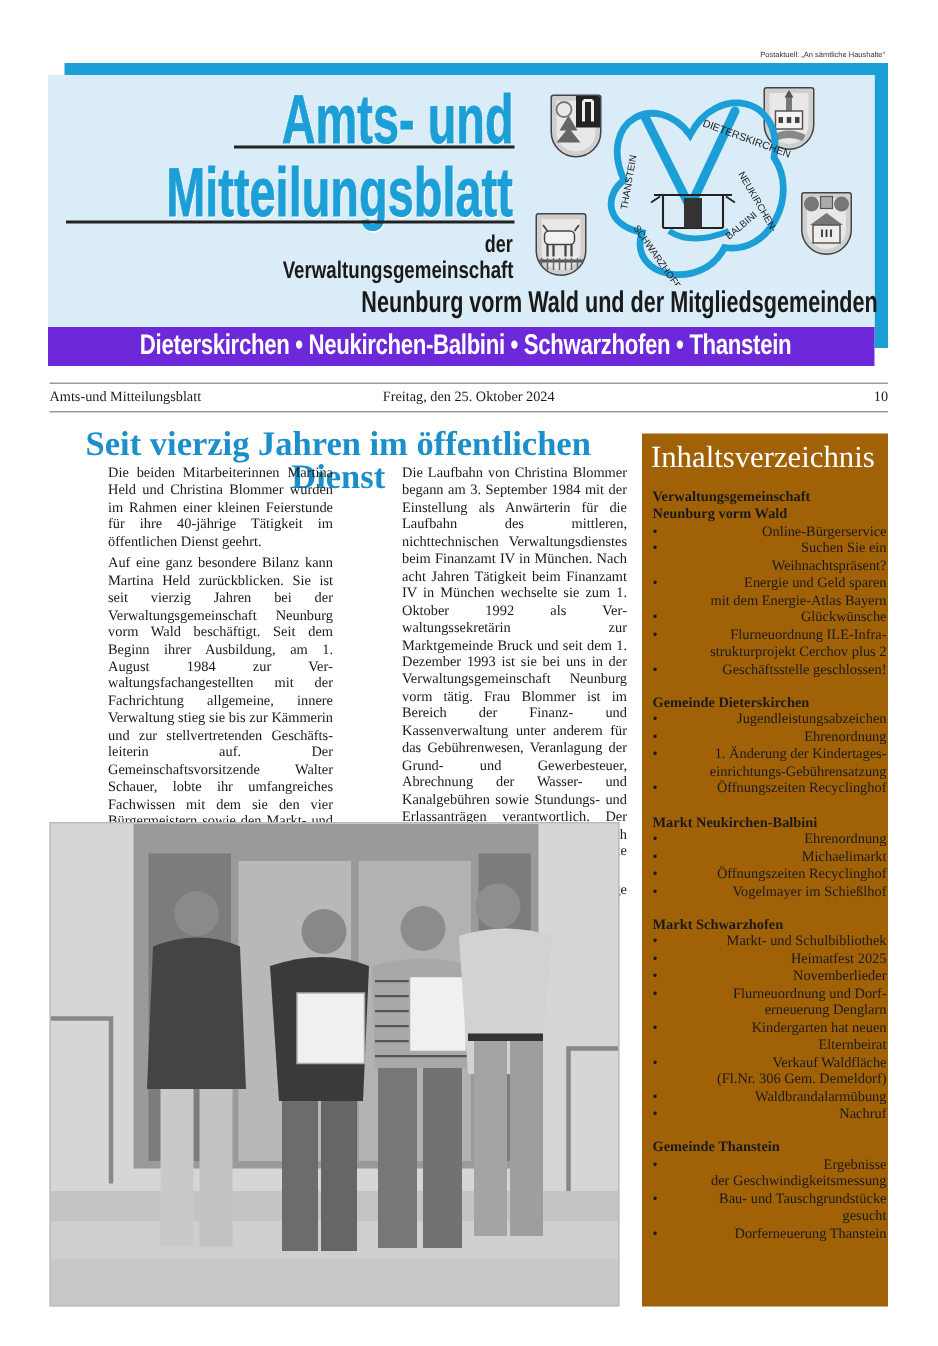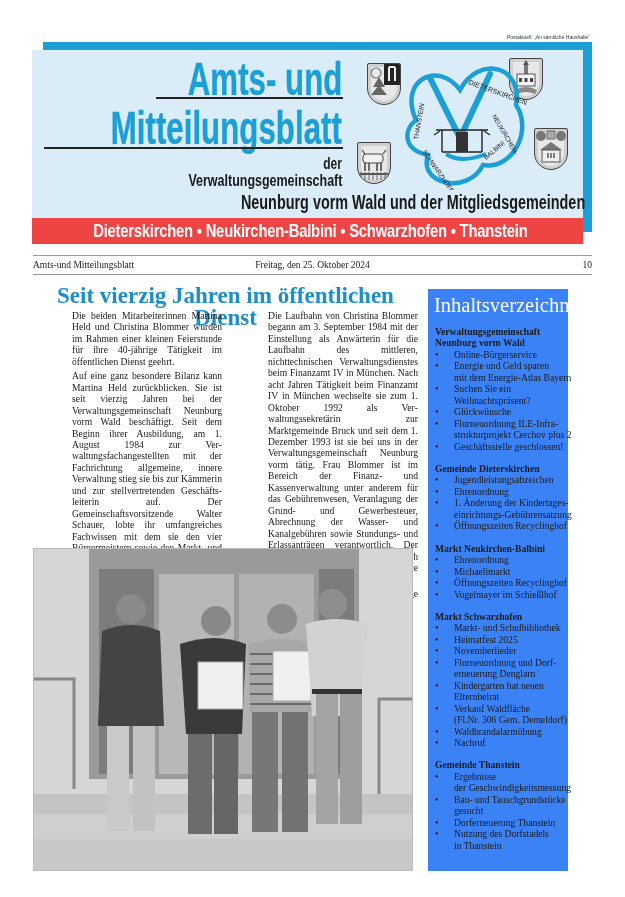--- a/index.html
+++ b/index.html
@@ -4,21 +4,21 @@
 <style>
   * { box-sizing: border-box; margin: 0; padding: 0; }
   html, body { width: 625px; height: 897px; background: #ffffff; overflow: hidden; }
   body { position: relative; font-family: "Liberation Serif", serif; color: #1a1a1a; }
 
   
   .postal { position: absolute; top: 34px; right: 35px; font-family: "Liberation Sans", sans-serif; font-size: 5px; color: #333; }
   .mast-topbar { position: absolute; left: 43px; top: 42px; width: 549px; height: 8px; background: #1b9fd6; }
   .mast-rightbar { position: absolute; left: 583px; top: 42px; width: 9px; height: 190px; background: #1b9fd6; }
   .mast-panel { position: absolute; left: 32px; top: 50px; width: 551px; height: 168px; background: #d9ecf7; }
-  .mast-bottombar { position: absolute; left: 32px; top: 218px; width: 551px; height: 26px; background: #ef4444;
+  .mast-bottombar { position: absolute; left: 32px; top: 218px; width: 551px; height: 26px; background: #6d28d9;
     color: #ffffff; font-family: "Liberation Sans", sans-serif; font-weight: bold; font-size: 19px; line-height: 26px;
     text-align: center; letter-spacing: -0.3px; transform-origin: center; }
   .mast-bottombar span { display: inline-block; transform: scaleX(0.78); white-space: nowrap; }
 
   .mast-title { position: absolute; right: 283px; font-family: "Liberation Sans", sans-serif; font-weight: bold;
     color: #1b9fd6; white-space: nowrap; transform-origin: right center; -webkit-text-stroke: 0.5px #1b9fd6;
     text-shadow: 1px 1px 0 #ffffff; }
   .title-1 { top: 52px; font-size: 46px; transform: scaleX(0.68); }
   .title-2 { top: 101px; font-size: 46px; transform: scaleX(0.68); }
   .title-rule { position: absolute; height: 2px; background: #222; }
@@ -52,29 +52,29 @@
   .headline { position: absolute; left: 33px; top: 285px; width: 385px; text-align: center; color: #1b8fc9;
     font-weight: bold; font-size: 23px; line-height: 22px; font-family: Liberation Serif, serif; }
   .col { position: absolute; top: 310px; width: 188px; font-size: 9.6px; line-height: 11.45px; text-align: justify; hyphens: manual; }
   .col p { margin-bottom: 3px; margin-left: 38px; }
   .col-1 { left: 34px; }
   .col-2 { left: 230px; }
 
   .photo { position: absolute; left: 33px; top: 548px; width: 380px; height: 323px; background: #d8d8d8; overflow: hidden; border: 1px solid #bbb; }
 
   
-  .toc { position: absolute; left: 428px; top: 289px; width: 140px; height: 582px; background: #3b82f6; }
+  .toc { position: absolute; left: 428px; top: 289px; width: 164px; height: 582px; background: #a16207; }
   .toc-title { position: absolute; left: 6px; top: 3px; color: #ffffff; font-size: 20.5px; line-height: 26px; white-space: nowrap; }
   .toc-body { position: absolute; left: 7px; top: 37px; width: 156px; font-size: 9.6px; line-height: 11.45px; color: #1a1a1a; }
   .toc-sec { margin-bottom: 11px; }
   .toc-head { font-weight: bold; }
   .toc-list { list-style: none; }
   .toc-list li { position: relative; padding-left: 19px; }
   .toc-list li::before { content: "•"; position: absolute; left: 0; top: 0; }
-  .toc-list li span { display: block; }
+  .toc-list li span { display: block; text-align: right; }
 </style>
 </head>
 <body>
 
 <div>
   <div class="postal">Postaktuell: „An sämtliche Haushalte“</div>
   <div class="mast-topbar"></div>
   <div class="mast-rightbar"></div>
   <div class="mast-panel"></div>
 
@@ -208,28 +208,28 @@
   <div class="toc-title">Inhaltsverzeichnis</div>
   <div class="toc-body" id="toc-body">
       <div class="toc-sec">
         <div class="toc-head">Verwaltungsgemeinschaft</div>
         <div class="toc-head">Neunburg vorm Wald</div>
         <ul class="toc-list">
           <li>
             <span>Online-Bürgerservice</span>
           </li>
           <li>
+            <span>Suchen Sie ein</span>
+            <span>Weihnachtspräsent?</span>
+          </li>
+          <li>
             <span>Energie und Geld sparen</span>
             <span>mit dem Energie-Atlas Bayern</span>
           </li>
           <li>
-            <span>Suchen Sie ein</span>
-            <span>Weihnachtspräsent?</span>
-          </li>
-          <li>
             <span>Glückwünsche</span>
           </li>
           <li>
             <span>Flurneuordnung ILE-Infra-</span>
             <span>strukturprojekt Cerchov plus 2</span>
           </li>
           <li>
             <span>Geschäftsstelle geschlossen!</span>
           </li>
         </ul>
@@ -308,20 +308,16 @@
             <span>Ergebnisse</span>
             <span>der Geschwindigkeitsmessung</span>
           </li>
           <li>
             <span>Bau- und Tauschgrundstücke</span>
             <span>gesucht</span>
           </li>
           <li>
             <span>Dorferneuerung Thanstein</span>
           </li>
-          <li>
-            <span>Nutzung des Dorfstadels</span>
-            <span>in Thanstein</span>
-          </li>
         </ul>
       </div>
     </div>
 </div>
 
 </body></html>

